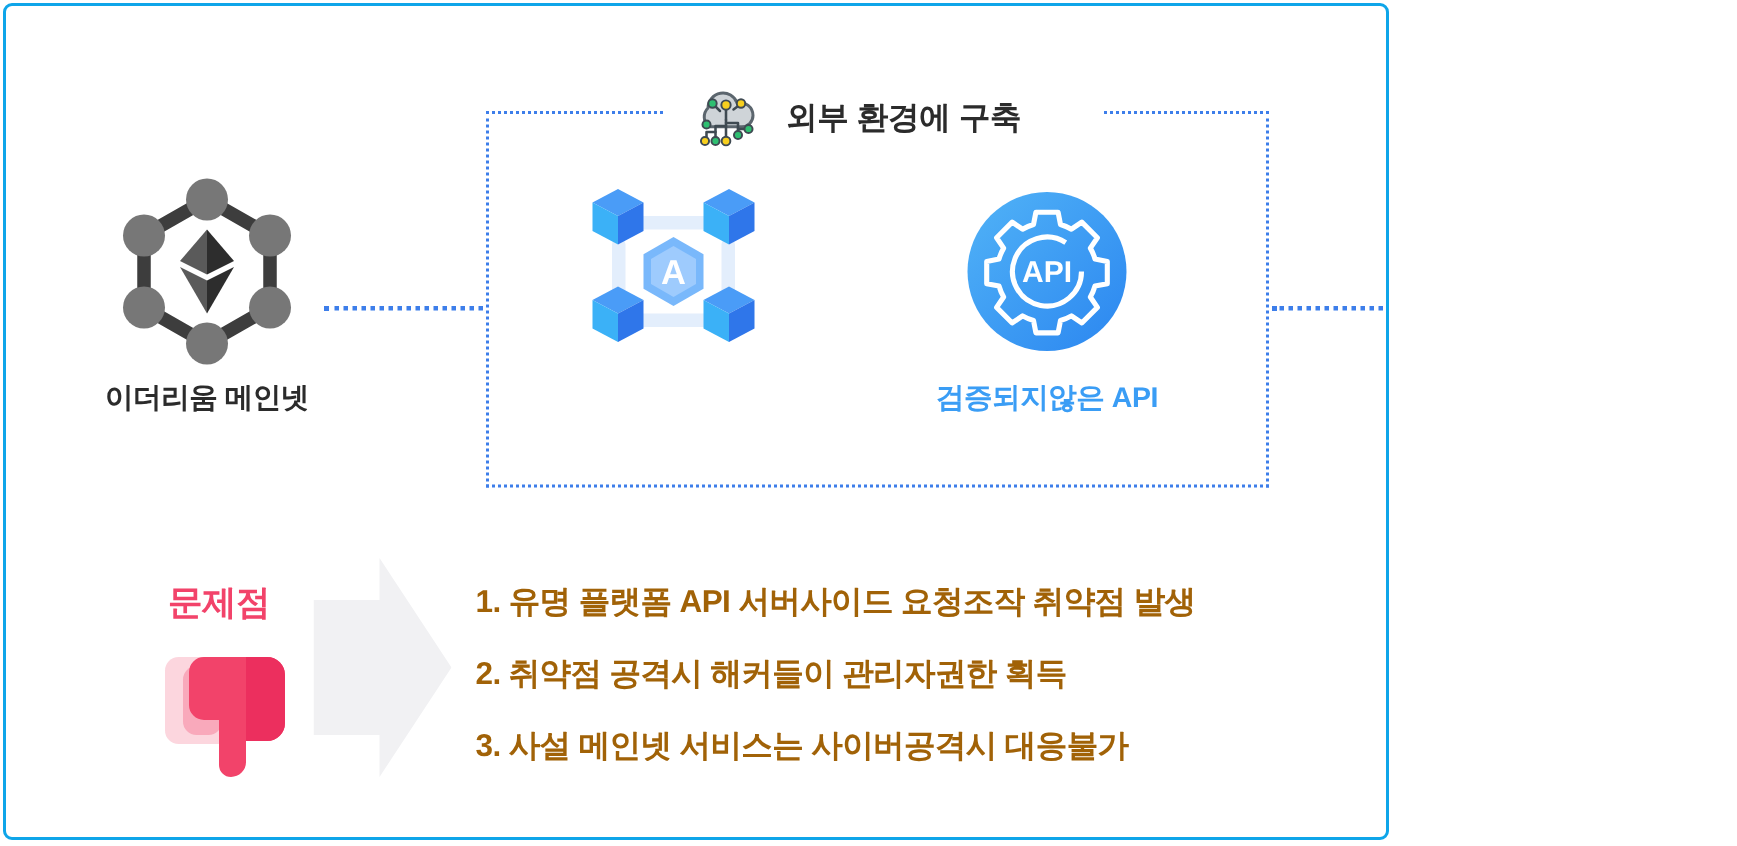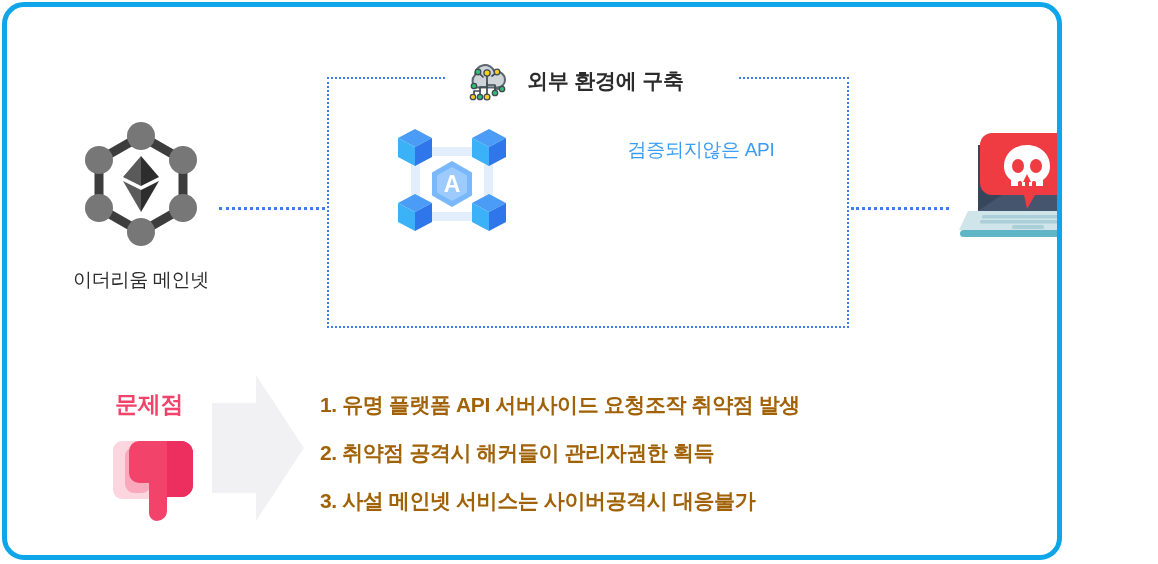--- a/index.html
+++ b/index.html
@@ -10,25 +10,25 @@
   body {
     width: 1158px;
     height: 564px;
     font-family: "Liberation Sans", "DejaVu Sans", sans-serif;
     overflow: hidden;
   }
   #card {
     position: absolute;
     left: 2px;
     top: 2px;
-    width: 1060px;
+    width: 924px;
     height: 558px;
     background: #ffffff;
-    border: 5px solid #0ea5e9;
-    border-radius: 22px;
+    border: 2px solid #0ea5e9;
+    border-radius: 6px;
     box-sizing: border-box;
     overflow: hidden;
   }
 
   
   #dotted-box {
     position: absolute;
     left: 320px;
     top: 70px;
     width: 522px;
@@ -72,23 +72,23 @@
   }
   #connector-left  { left: 212px; top: 200px; width: 106px; }
   #connector-right { left: 844px; top: 200px; width: 98px;  }
 
   
   .node {
     position: absolute;
     text-align: center;
   }
   .node .caption {
-    margin-top: 18px;
+    margin-top: 6px;
     font-size: 19px;
-    font-weight: normal;
+    font-weight: bold;
     white-space: nowrap;
     letter-spacing: -0.3px;
   }
   .caption.dark { color: #2b2b2b; }
   .caption.blue { color: #3a9df5; }
 
   #node-ethereum { left: 34px;  top: 112px; width: 200px; }
   #node-private  { left: 365px; top: 112px; width: 160px; }
   #node-api      { left: 614px; top: 112px; width: 160px; }
   #node-hacking  { left: 920px; top: 112px; width: 200px; }
@@ -234,20 +234,41 @@
         <g>
           <path d="M82 79 L99 70 L116 79 L99 88 Z" fill="#4a9cf7"></path>
           <path d="M82 79 L99 88 L99 107 L82 98 Z" fill="#3bb1f7"></path>
           <path d="M116 79 L99 88 L99 107 L116 98 Z" fill="#2f76ea"></path>
         </g>
       </svg>
     </div>
   </div>
 
   <div class="node" id="node-api">
+    <div class="icon-slot">
+      <svg width="112" height="112" viewBox="0 0 112 112">
+        <defs>
+          <linearGradient id="apiGrad" x1="0" y1="0" x2="1" y2="1">
+            <stop offset="0%" stop-color="#51b3f7"></stop>
+            <stop offset="100%" stop-color="#2b86f0"></stop>
+          </linearGradient>
+        </defs>
+        <circle cx="56" cy="56" r="53" fill="url(#apiGrad)"></circle>
+        <g fill="none" stroke="#ffffff" stroke-width="3.4" stroke-linejoin="round">
+          <path d="M48.6 16.5 h14.8 l1.6 8.2 a32 32 0 0 1 7.3 3.1 l6.9-4.7 l10.4 10.4 l-4.7 6.9
+                   a32 32 0 0 1 3.1 7.3 l8.2 1.6 v14.8 l-8.2 1.6 a32 32 0 0 1-3.1 7.3 l4.7 6.9
+                   l-10.4 10.4 l-6.9-4.7 a32 32 0 0 1-7.3 3.1 l-1.6 8.2 h-14.8 l-1.6-8.2
+                   a32 32 0 0 1-7.3-3.1 l-6.9 4.7 l-10.4-10.4 l4.7-6.9 a32 32 0 0 1-3.1-7.3
+                   l-8.2-1.6 v-14.8 l8.2-1.6 a32 32 0 0 1 3.1-7.3 l-4.7-6.9 l10.4-10.4 l6.9 4.7
+                   a32 32 0 0 1 7.3-3.1 Z"></path>
+          <path d="M79 56 a23 23 0 1 1-10.5-19.3"></path>
+        </g>
+        <text x="56" y="63" font-family="Liberation Sans, sans-serif" font-size="20" font-weight="bold" fill="#ffffff" text-anchor="middle">API</text>
+      </svg>
+    </div>
     <div class="caption blue">검증되지않은 API</div>
   </div>
 
   <div class="node" id="node-hacking">
     <div class="icon-slot">
       <svg width="150" height="130" viewBox="0 0 150 130">
 
         <path d="M26 26 h98 v66 h-98 Z" fill="#38465c"></path>
         <path d="M26 92 L124 92 L124 26 Z" fill="#46556e"></path>
 

